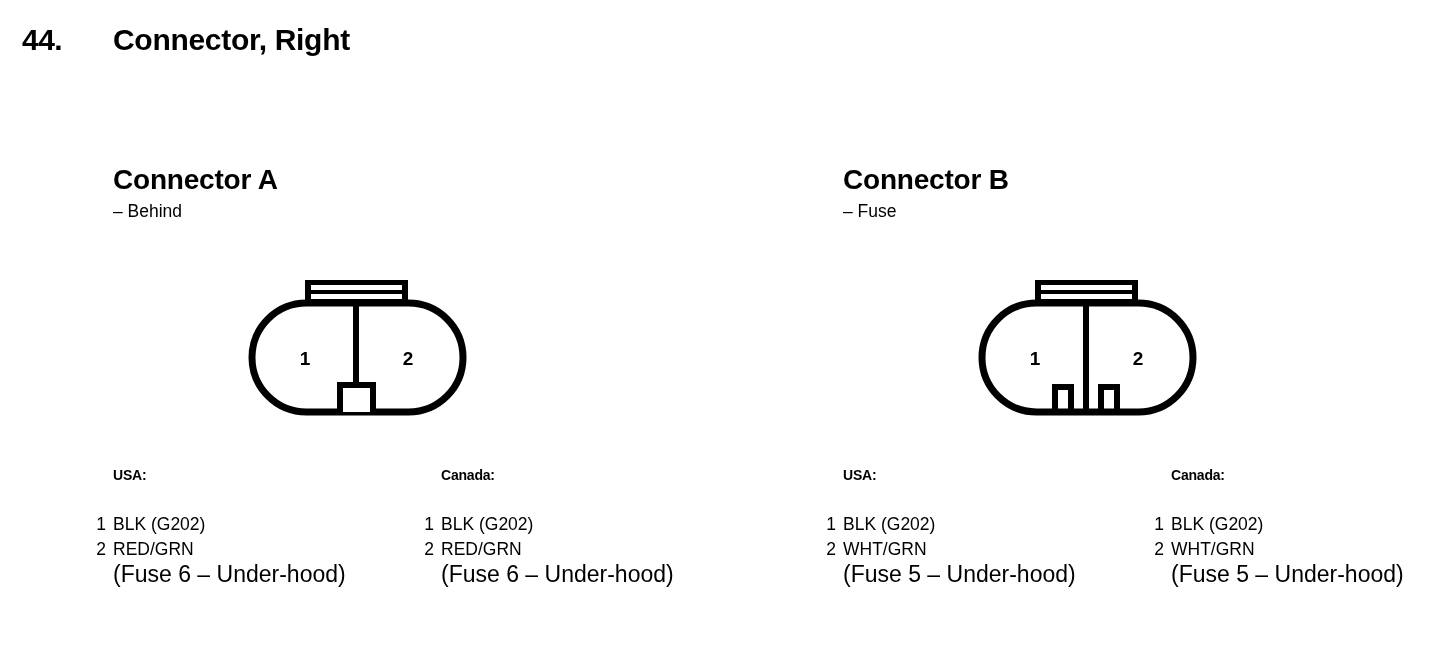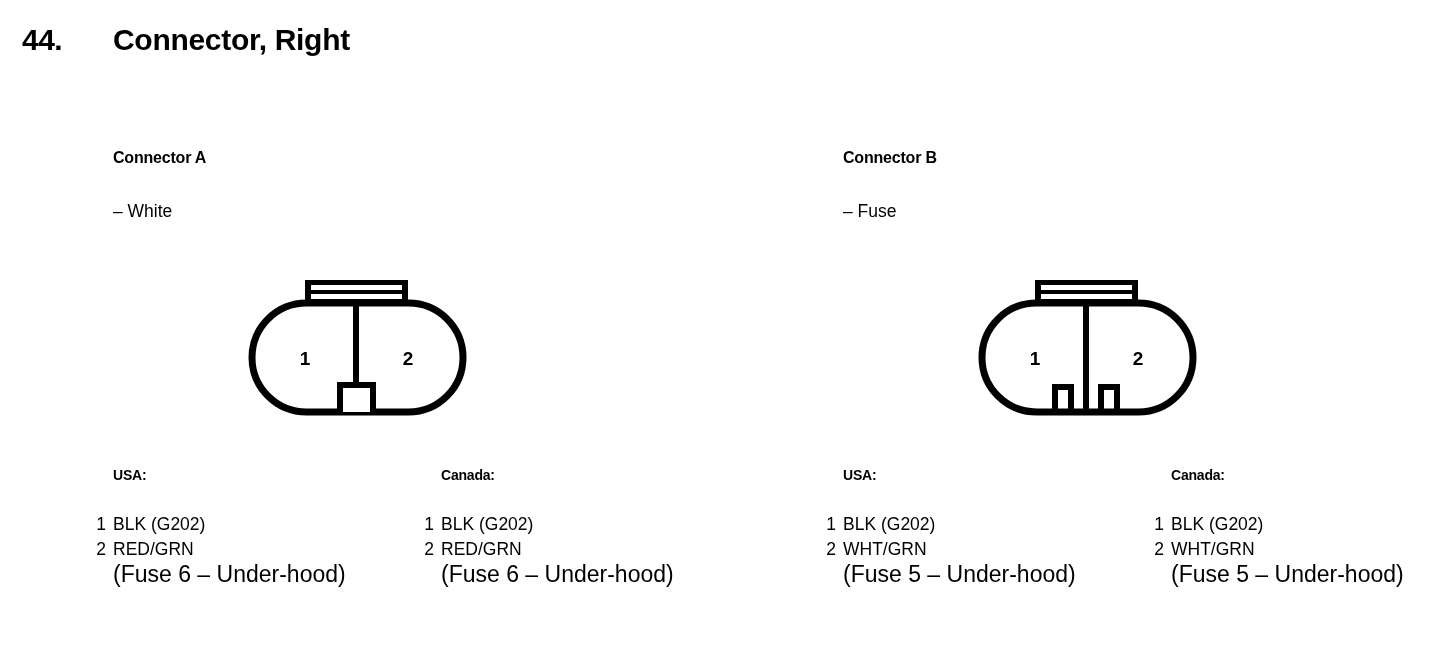--- a/index.html
+++ b/index.html
@@ -60,22 +60,22 @@
     top: 0;
     height: 654px;
     width: 700px;
   }
   .connector-block.block-a { left: 0; }
   .connector-block.block-b { left: 730px; }
 
   .connector-heading {
     position: absolute;
     left: 113px;
-    top: 150px;
-    font-size: 16px;
+    top: 166px;
+    font-size: 28px;
     font-weight: bold;
     letter-spacing: -0.2px;
     line-height: 1;
   }
   .connector-color {
     position: absolute;
     left: 113px;
     top: 203px;
     font-size: 17.5px;
     line-height: 1;
@@ -145,21 +145,21 @@
 <div class="page-header">
   <div class="entry-number">44.</div>
   <div class="entry-title">Connector, Right</div>
   <div class="note-list">
   </div>
 </div>
 
 <div class="connector-block block-a">
 
   <div class="connector-heading">Connector A</div>
-  <div class="connector-color">– White</div>
+  <div class="connector-color">– Behind</div>
 
   <div class="connector-drawing">
     <svg width="232" height="155" viewBox="0 0 232 155" xmlns="http://www.w3.org/2000/svg">
 
       <rect x="65" y="12" width="103" height="25" fill="#000000"></rect>
       <rect x="71" y="17" width="91" height="5" fill="#ffffff"></rect>
       <rect x="71" y="26" width="91" height="5" fill="#ffffff"></rect>
 
       <rect x="12" y="35" width="211" height="109" rx="54.5" ry="54.5" fill="#ffffff" stroke="#000000" stroke-width="7"></rect>
 

